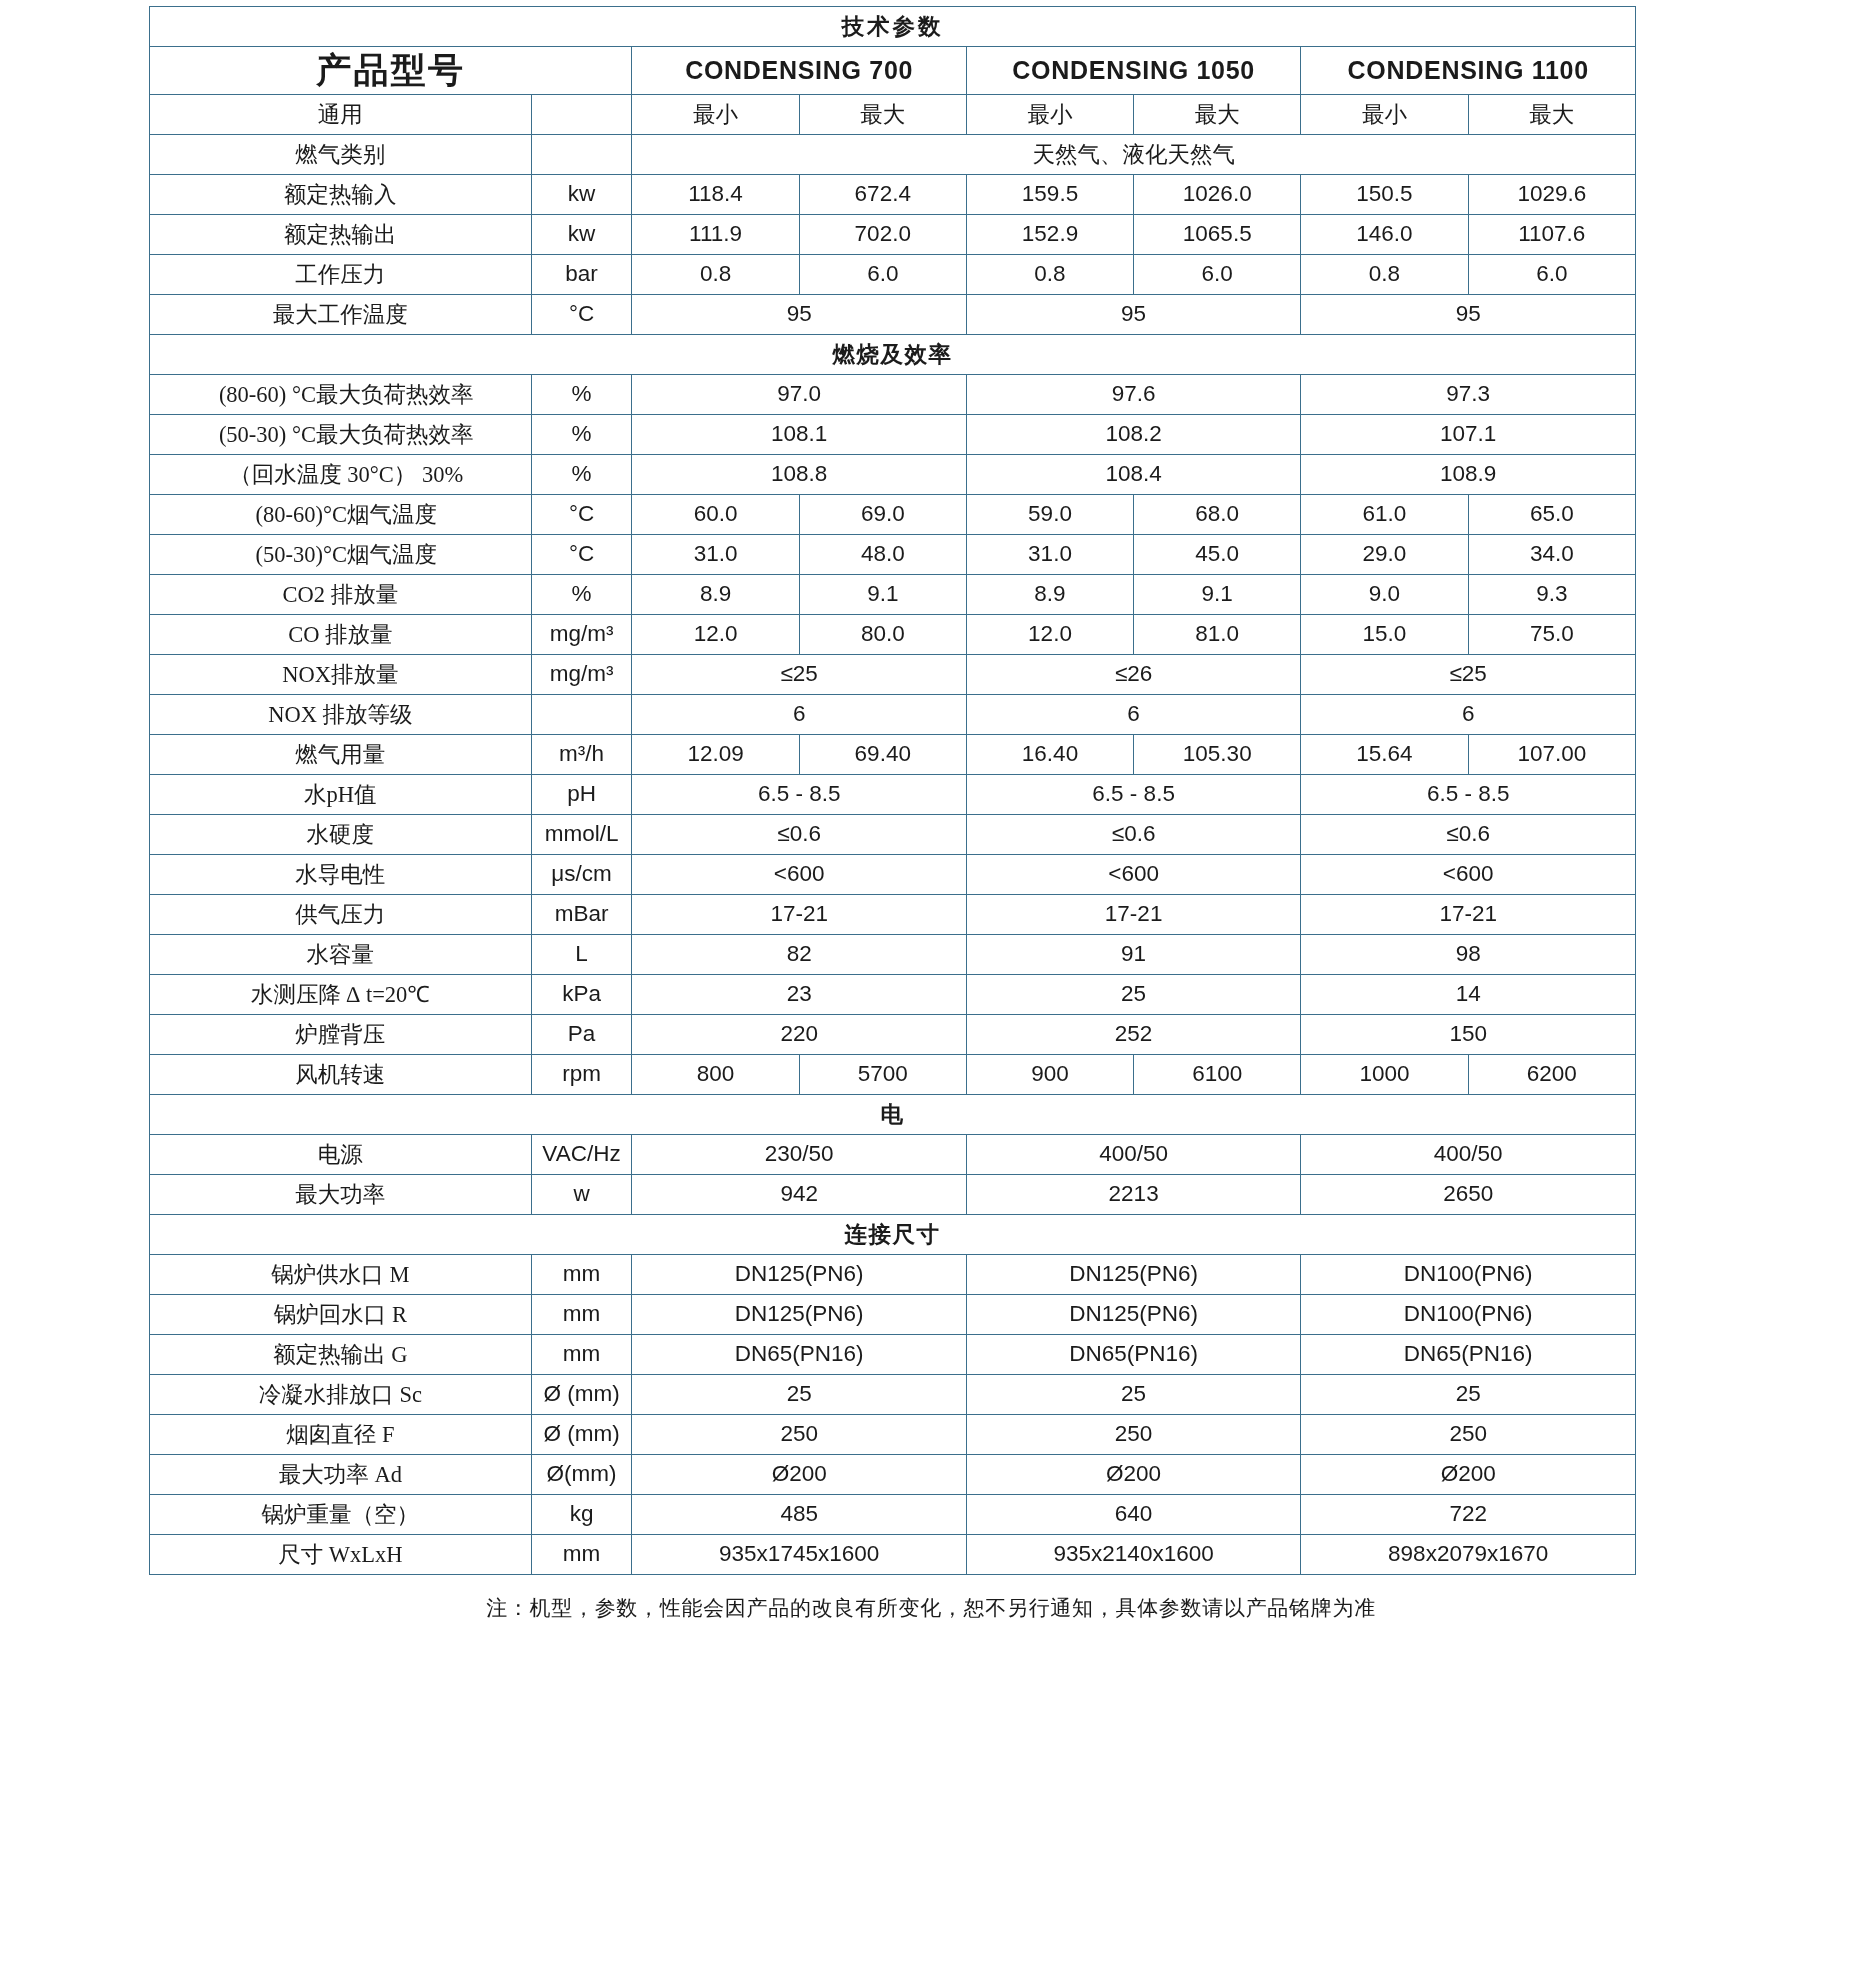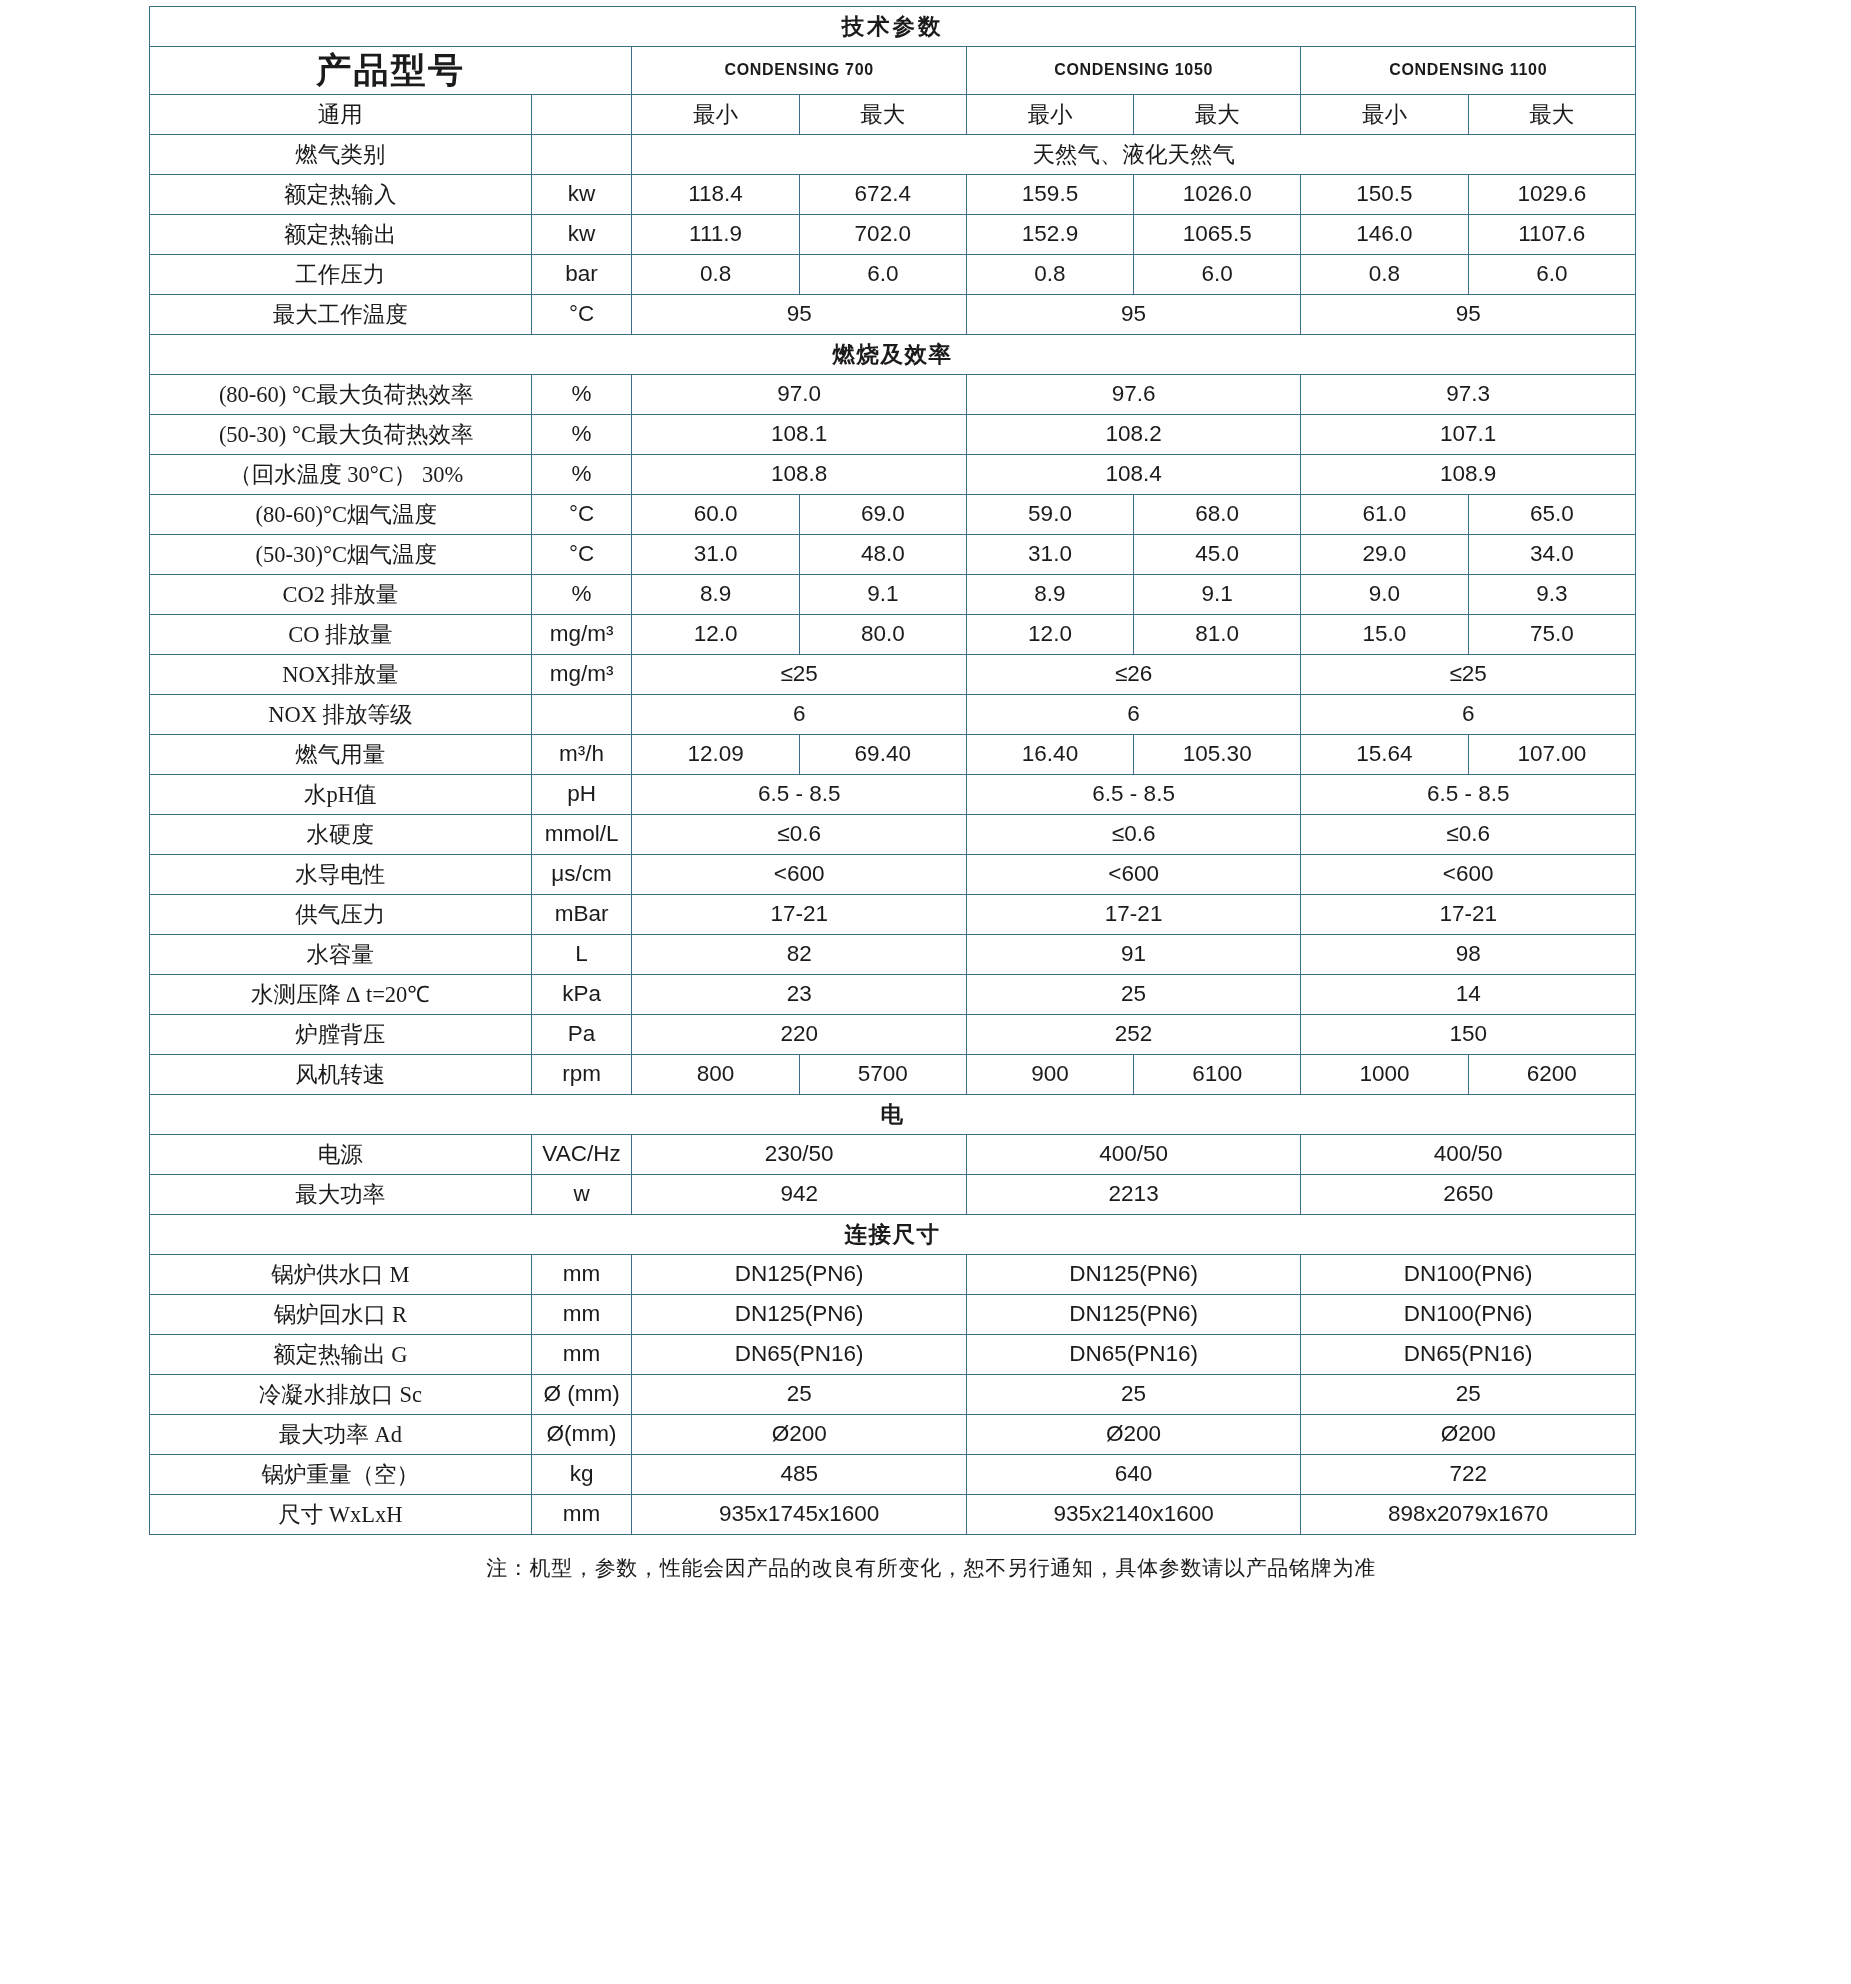--- a/index.html
+++ b/index.html
@@ -47,21 +47,21 @@
   }
   td.hdr {
     background: #1b7296;
     color: #ffffff;
     font-weight: bold;
     font-size: 25px;
     height: 67px;
     border: 1.5px solid #1b7296;
   }
   td.hdr.model {
-    font-size: 16px;
+    font-size: 25px;
     letter-spacing: 0.7px;
   }
   td.hdr.prodname {
     font-size: 35px;
     letter-spacing: 2.2px;
   }
   td.section {
     background: #1b7296;
     color: #ffffff;
     text-align: left;
@@ -366,20 +366,27 @@
           <td class="val" colspan="2">DN65(PN16)</td>
         </tr>
         <tr>
           <td class="rowlabel">冷凝水排放口  Sc</td>
           <td class="unit">Ø (mm)</td>
           <td class="val" colspan="2">25</td>
           <td class="val" colspan="2">25</td>
           <td class="val" colspan="2">25</td>
         </tr>
         <tr>
+          <td class="rowlabel">烟囱直径  F</td>
+          <td class="unit">Ø (mm)</td>
+          <td class="val" colspan="2">250</td>
+          <td class="val" colspan="2">250</td>
+          <td class="val" colspan="2">250</td>
+        </tr>
+        <tr>
           <td class="rowlabel">最大功率  Ad</td>
           <td class="unit">Ø(mm)</td>
           <td class="val" colspan="2">Ø200</td>
           <td class="val" colspan="2">Ø200</td>
           <td class="val" colspan="2">Ø200</td>
         </tr>
         <tr>
           <td class="rowlabel">锅炉重量（空）</td>
           <td class="unit">kg</td>
           <td class="val" colspan="2">485</td>

